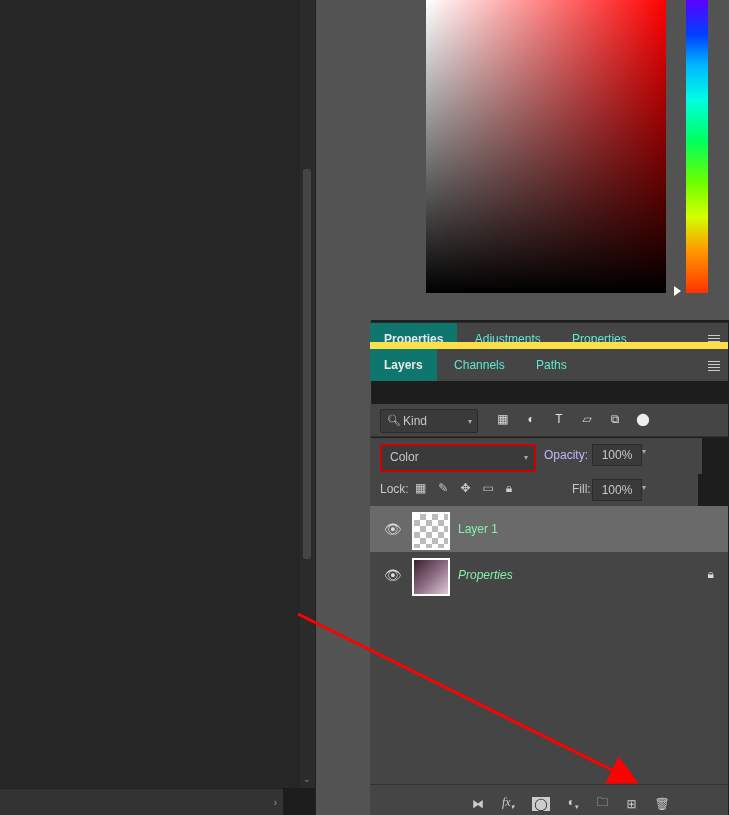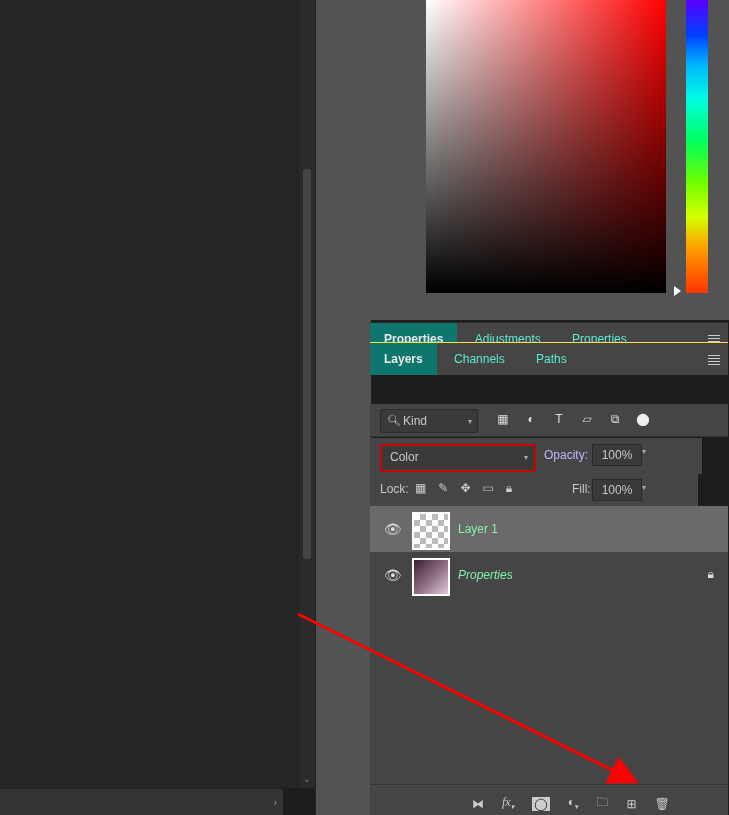--- a/index.html
+++ b/index.html
@@ -8,21 +8,21 @@
 .scroll-thumb { position:absolute; left:303px; top:169px; width:8px; height:390px; background:#454545; border-radius:2px; }
 .status-bar { position:absolute; left:0; top:788px; width:283px; height:27px; background:#333; border-top:1px solid #222; }
 .status-bar .chev { position:absolute; right:6px; top:8px; color:#999; font-size:10px; }
 .gap-col { position:absolute; left:315px; top:0; width:55px; height:815px; background:#535353; border-left:1px solid #222; border-right:1px solid #222;}
 .picker-area { position:absolute; left:371px; top:0; width:358px; height:320px; background:#535353; }
 .color-field { position:absolute; left:426px; top:0; width:240px; height:293px; background:linear-gradient(to bottom, rgba(0,0,0,0) 0%, #000 100%), linear-gradient(to right, #fff 0%, #ff0000 100%); }
 .hue-strip { position:absolute; left:686px; top:0; width:22px; height:293px; background:linear-gradient(to bottom,#5a00ff 0%,#0040ff 12%,#00b4ff 22%,#00ffe2 34%,#00ff5e 48%,#6cff00 62%,#d4ff00 74%,#ff9c00 85%,#ff3300 100%); }
 .hue-arrow { position:absolute; left:674px; top:286px; width:0; height:0; border-top:5px solid transparent; border-bottom:5px solid transparent; border-left:7px solid #fff; }
 
 .tabs-row { position:absolute; left:370px; top:322px; width:358px; height:32px; background:#454545; border-top:1px solid #2b2b2b;}
-.tabs-row2 { position:absolute; left:370px; top:342px; width:358px; height:32px; background:#454545; border-top:1px solid #fde047;}
+.tabs-row2 { position:absolute; left:370px; top:342px; width:358px; height:32px; background:#454545; border-top:7px solid #fde047;}
 .tab { display:inline-block; padding:9px 14px; color:#5eead4; cursor:pointer; }
 .tab.active { background:#0f766e; color:#e8e8e8; font-weight:bold; }
 .panel-menu { position:absolute; right:8px; top:10px; color:#ccc; }
 .panel-menu span { display:block; width:12px; height:1px; background:#ccc; margin:2px 0;}
 
 .filter-row { position:absolute; left:370px; top:404px; width:358px; height:32px; background:#454545; border-bottom:1px solid #333; }
 .kind-select { position:absolute; left:10px; top:5px; width:96px; height:22px; background:#3a3a3a; border:1px solid #2b2b2b; border-radius:2px; }
 .kind-select .mag { position:absolute; left:6px; top:4px; color:#ccc; font-size:11px; }
 .kind-select .lbl { position:absolute; left:22px; top:4px;text-align:center; }
 .kind-select .dd { position:absolute; right:5px; top:7px; font-size:8px; color:#aaa; }

